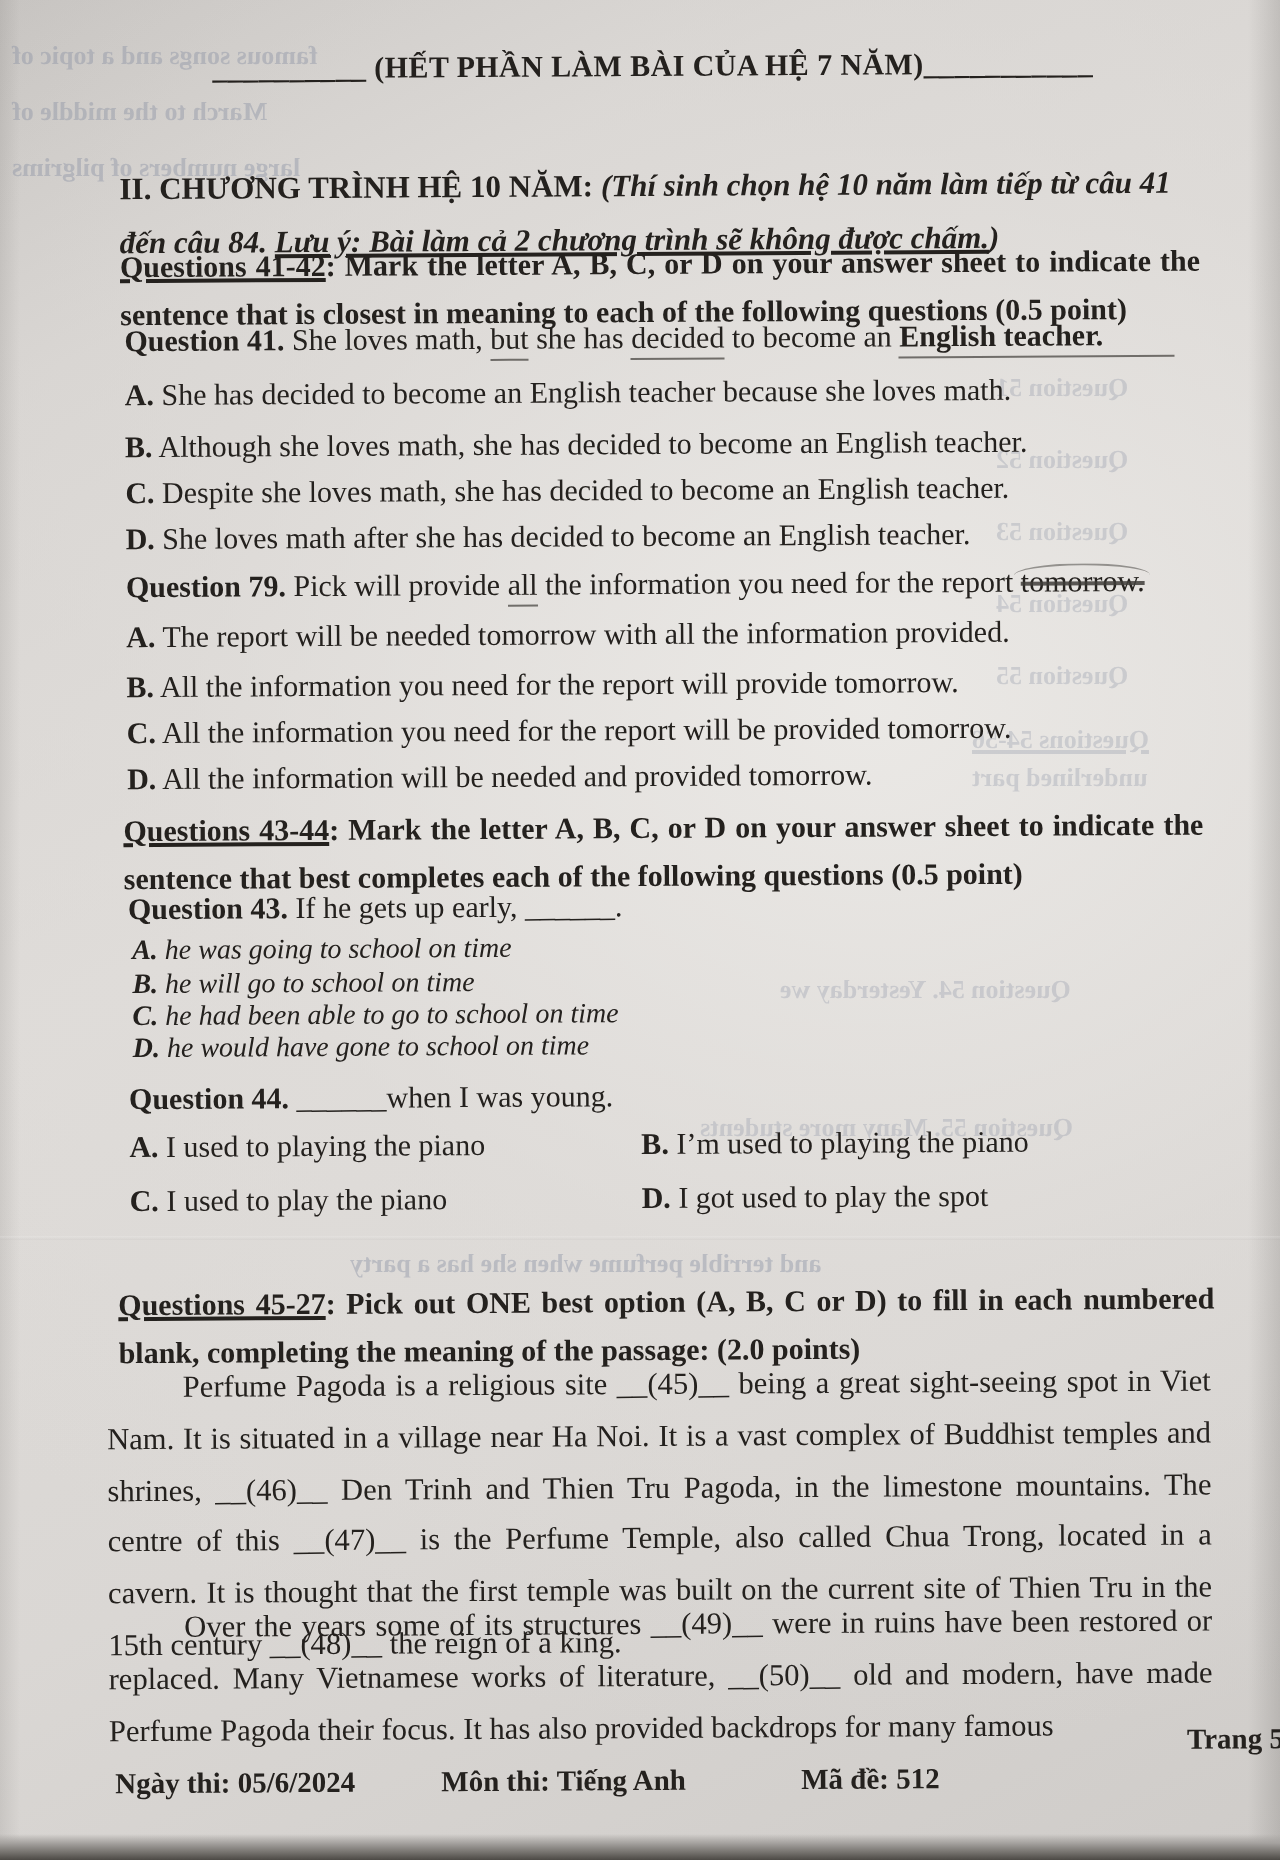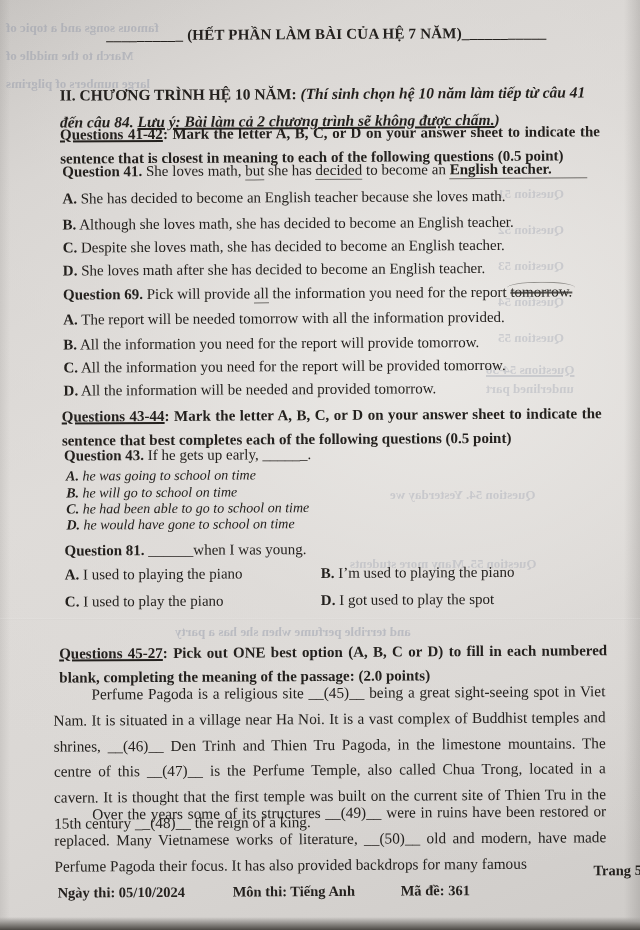--- a/index.html
+++ b/index.html
@@ -93,55 +93,55 @@
 
     <div class="abs qline" style="top:162px;">
       <span class="qlabel">Question 41.</span><span> She loves math, </span><span class="pm">but</span><span> she has </span><span class="pm">decided</span><span> to become an </span><span class="pm pm-ext">English teacher.</span>
     </div>
     <p class="abs opt" style="top:189px;"><span class="ol">A.</span> <span>She has decided to become an English teacher because she loves math.</span></p>
     <p class="abs opt" style="top:215px;"><span class="ol">B.</span> <span>Although she loves math, she has decided to become an English teacher.</span></p>
     <p class="abs opt" style="top:238px;"><span class="ol">C.</span> <span>Despite she loves math, she has decided to become an English teacher.</span></p>
     <p class="abs opt" style="top:261px;"><span class="ol">D.</span> <span>She loves math after she has decided to become an English teacher.</span></p>
 
     <div class="abs qline" style="top:285px;">
-      <span class="qlabel">Question 69.</span><span> Pick will provide </span><span class="pm">all</span><span> the information you need for the report </span><span class="strike">tomorrow.</span>
+      <span class="qlabel">Question 79.</span><span> Pick will provide </span><span class="pm">all</span><span> the information you need for the report </span><span class="strike">tomorrow.</span>
     </div>
     <p class="abs opt" style="top:310px;"><span class="ol">A.</span> <span>The report will be needed tomorrow with all the information provided.</span></p>
     <p class="abs opt" style="top:335px;"><span class="ol">B.</span> <span>All the information you need for the report will provide tomorrow.</span></p>
     <p class="abs opt" style="top:358px;"><span class="ol">C.</span> <span>All the information you need for the report will be provided tomorrow.</span></p>
     <p class="abs opt" style="top:381px;"><span class="ol">D.</span> <span>All the information will be needed and provided tomorrow.</span></p>
 
     <div class="abs inst" style="top:403px;">
       <span class="u">Questions 43-44</span><span>: Mark the letter A, B, C, or D on your answer sheet to indicate the sentence that best completes each of the following questions (0.5 point)</span>
     </div>
 
     <div class="abs qline" style="top:446px;">
       <span class="qlabel">Question 43.</span><span> If he gets up early, ______.</span>
     </div>
     <p class="abs opt43" style="top:467px;"><span class="ol">A.</span> <span>he was going to school on time</span></p>
     <p class="abs opt43" style="top:484px;"><span class="ol">B.</span> <span>he will go to school on time</span></p>
     <p class="abs opt43" style="top:500px;"><span class="ol">C.</span> <span>he had been able to go to school on time</span></p>
     <p class="abs opt43" style="top:516px;"><span class="ol">D.</span> <span>he would have gone to school on time</span></p>
 
     <div class="abs qline" style="top:541px;">
-      <span class="qlabel">Question 81.</span><span> ______when I was young.</span>
+      <span class="qlabel">Question 44.</span><span> ______when I was young.</span>
     </div>
     <p class="abs opt" style="top:565px;width:250px;"><span class="ol">A.</span> <span>I used to playing the piano</span></p>
     <p class="abs opt col2" style="top:565px;width:280px;"><span class="ol">B.</span> <span>I’m used to playing the piano</span></p>
     <p class="abs opt" style="top:592px;width:250px;"><span class="ol">C.</span> <span>I used to play the piano</span></p>
     <p class="abs opt col2" style="top:592px;width:280px;"><span class="ol">D.</span> <span>I got used to play the spot</span></p>
 
     <div class="abs inst" style="top:640px;left:58px;width:548px;">
       <span class="u">Questions 45-27</span><span>: Pick out ONE best option (A, B, C or D) to fill in each numbered blank, completing the meaning of the passage: (2.0 points)</span>
     </div>
 
     <p class="abs passage" style="top:680px;">Perfume Pagoda is a religious site __(45)__ being a great sight-seeing spot in Viet Nam. It is situated in a village near Ha Noi. It is a vast complex of Buddhist temples and shrines, __(46)__ Den Trinh and Thien Tru Pagoda, in the limestone mountains. The centre of this __(47)__ is the Perfume Temple, also called Chua Trong, located in a cavern. It is thought that the first temple was built on the current site of Thien Tru in the 15th century __(48)__ the reign of a king.</p>
     <p class="abs passage" style="top:800px;">Over the years some of its structures __(49)__ were in ruins have been restored or replaced. Many Vietnamese works of literature, __(50)__ old and modern, have made Perfume Pagoda their focus. It has also provided backdrops for many famous</p>
 
-    <span class="abs footer-item" style="top:883px;left:55px;">Ngày thi: 05/10/2024</span>
-    <span class="abs footer-item" style="top:883px;left:230px;">Môn thi: Tiếng Anh</span>
-    <span class="abs footer-item" style="top:883px;left:398px;">Mã đề: 361</span>
+    <span class="abs footer-item" style="top:883px;left:55px;">Ngày thi: 05/6/2024</span>
+    <span class="abs footer-item" style="top:883px;left:218px;">Môn thi: Tiếng Anh</span>
+    <span class="abs footer-item" style="top:883px;left:398px;">Mã đề: 512</span>
     <span class="abs footer-item" style="top:864px;left:558px;margin-left:33px;">Trang 5/6</span>
 
   </div>
 
   <div class="bottom-edge"></div>
 </div>
 
 </body></html>

